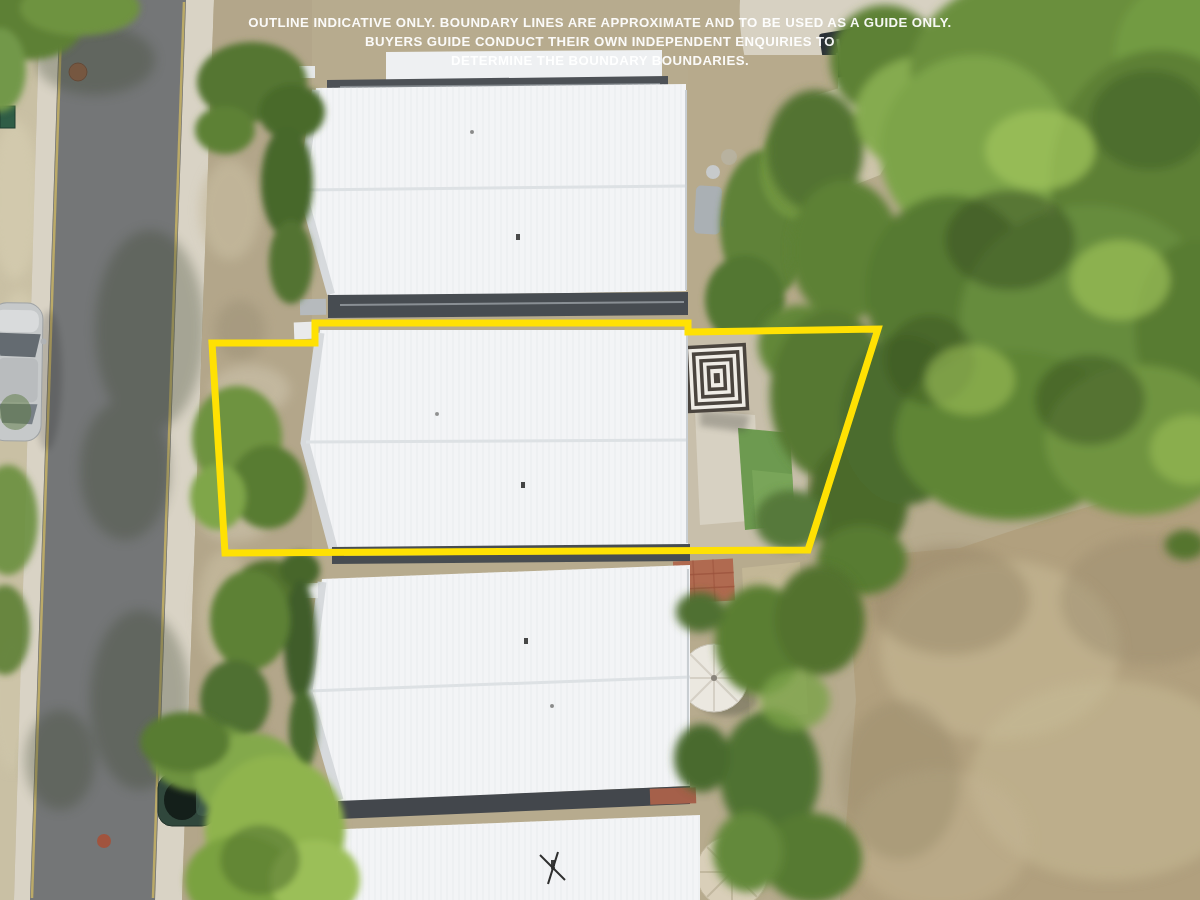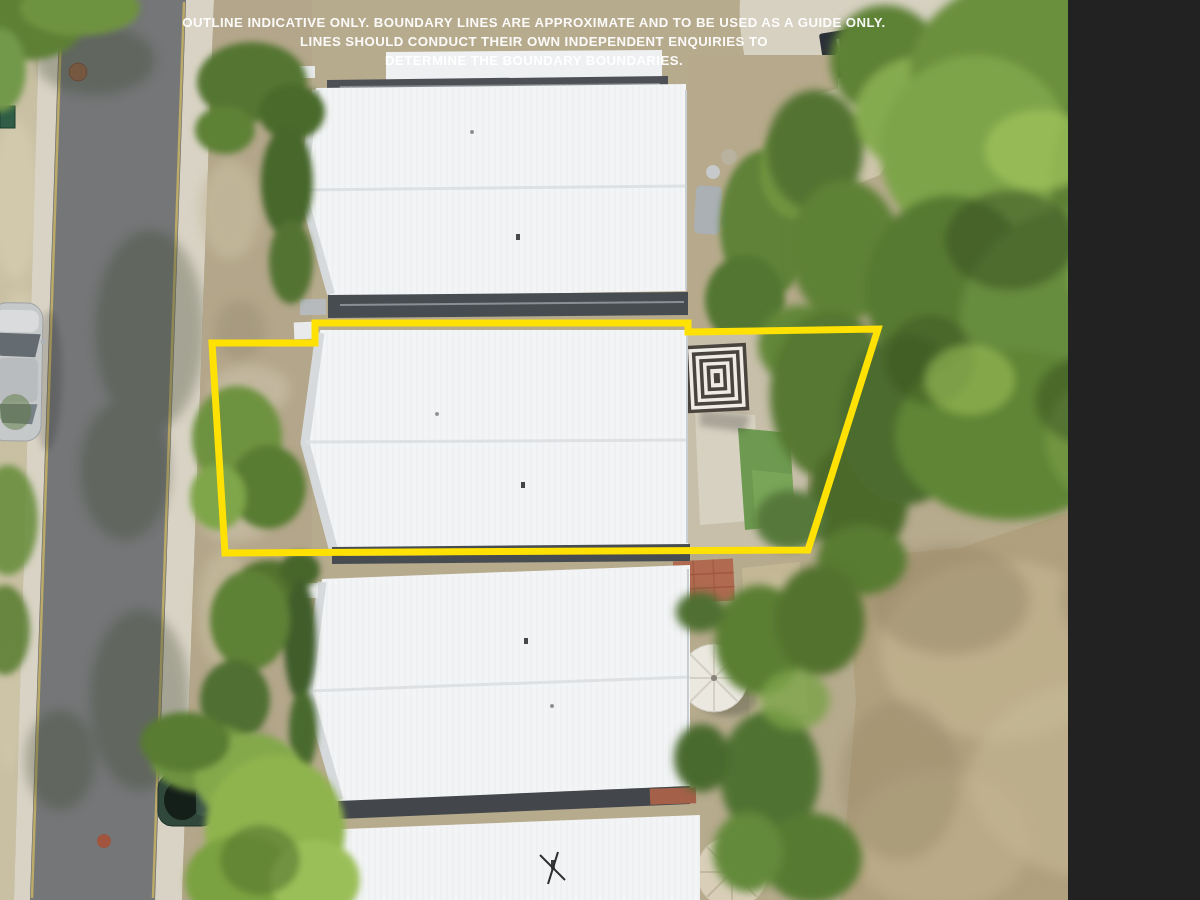--- a/index.html
+++ b/index.html
@@ -1,17 +1,17 @@
 <!DOCTYPE html>
 <html><head>
 <meta charset="utf-8">
 <style>
   html,body{margin:0;padding:0;background:#222;}
   .stage{
-    position:relative;width:1068px;height:900px;overflow:hidden;
+    position:relative;width:1200px;height:900px;overflow:hidden;
     font-family:"Liberation Sans",sans-serif;
     background:#c2410c;
   }
   .stage svg{position:absolute;inset:0;display:block;}
   .disclaimer{
     position:absolute;top:13px;left:0;width:100%;
     text-align:center;z-index:10;
     color:#fff;opacity:.94;
     font-size:13.2px;font-weight:700;line-height:19px;letter-spacing:.45px;
   }
@@ -319,16 +319,16 @@
       <ellipse cx="795" cy="700" rx="35" ry="30" fill="#7ba348" opacity=".8"></ellipse>
       <ellipse cx="1185" cy="545" rx="20" ry="15" fill="#55752f"></ellipse>
     </g>
   </g>
 
   <polygon fill="none" stroke-linejoin="miter" points="315,323 688,323 688,332 878,329 808,550 225,553 212,343 315,343" stroke="#ffe103" stroke-width="7"></polygon>
 </svg>
 
 <div class="disclaimer" style="color: rgb(255, 255, 255);">
   <div>OUTLINE INDICATIVE ONLY. BOUNDARY LINES ARE APPROXIMATE AND TO BE USED AS A GUIDE ONLY.</div>
-  <div>LINES SHOULD CONDUCT THEIR OWN INDEPENDENT ENQUIRIES TO</div>
+  <div>BUYERS GUIDE CONDUCT THEIR OWN INDEPENDENT ENQUIRIES TO</div>
   <div>DETERMINE THE BOUNDARY BOUNDARIES.</div>
 </div>
 </div>
 
 </body></html>

